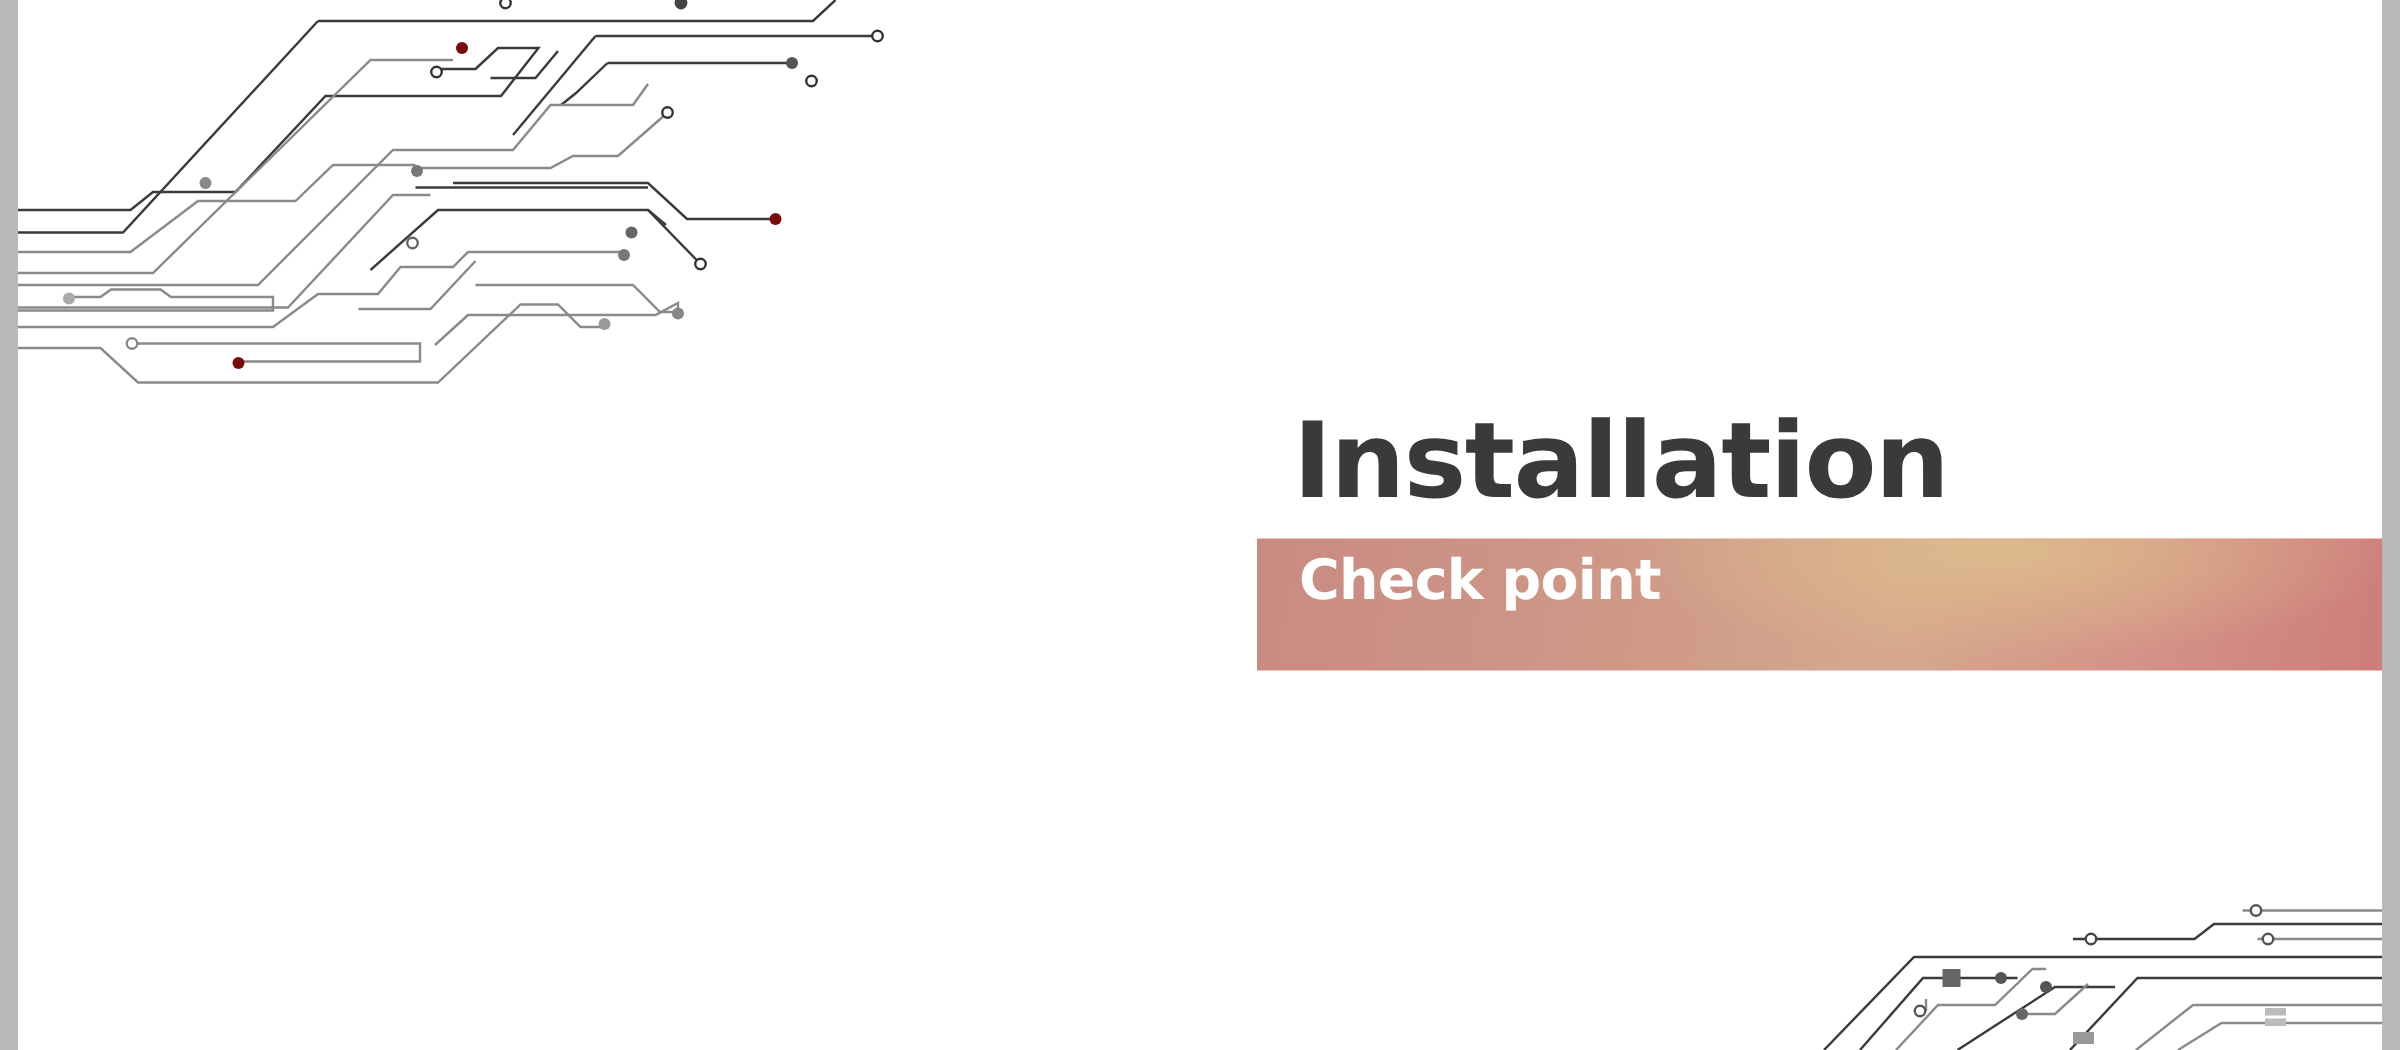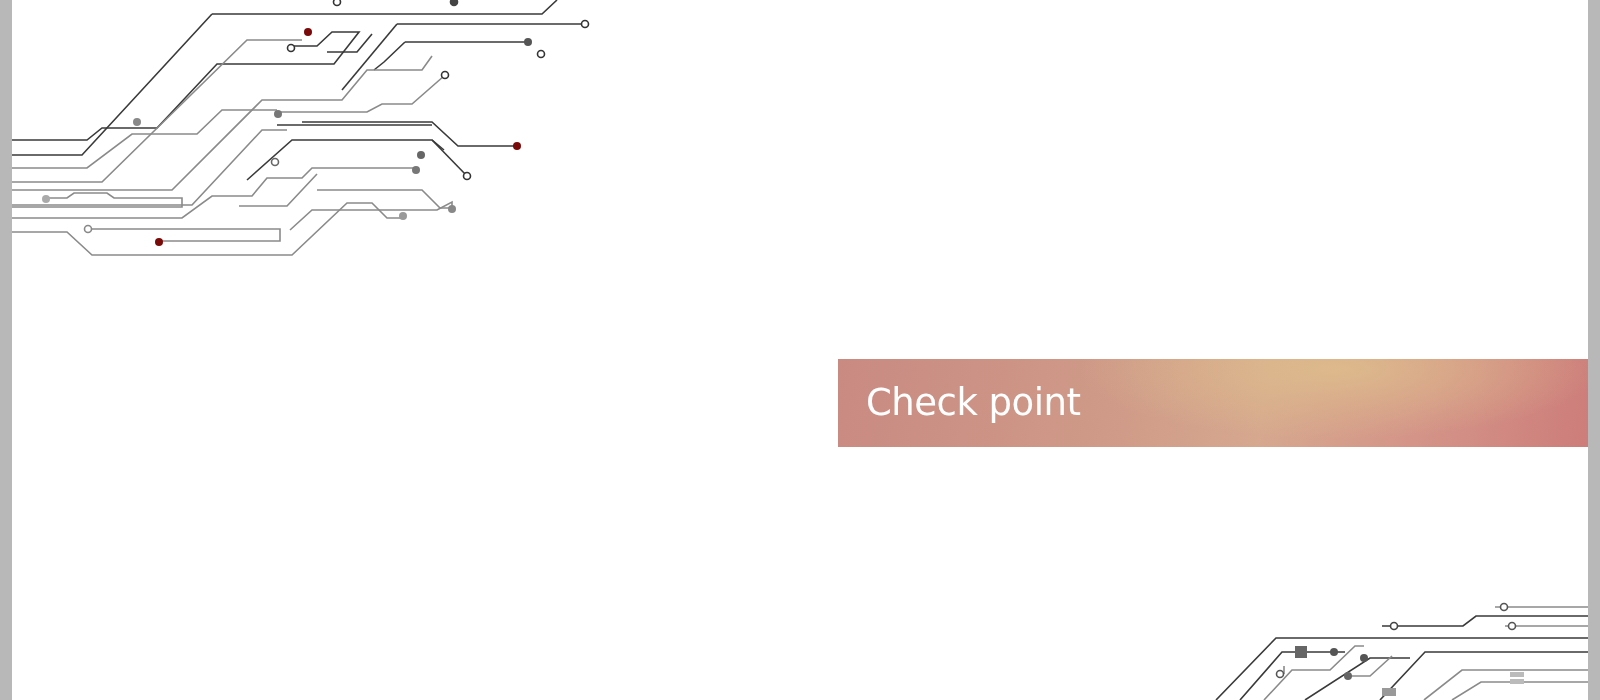--- a/index.html
+++ b/index.html
@@ -22,22 +22,22 @@
     font-family: "DejaVu Sans", sans-serif;
   }
   .banner {
     position: absolute; left: 826px; top: 359px; width: 774px; height: 88px;
     background:
       radial-gradient(ellipse 260px 70px at 500px 10px, rgba(222,190,140,0.85), rgba(222,190,140,0) 100%),
       linear-gradient(100deg, #c98a82 0%, #cf9a88 35%, #d6a88e 55%, #d49488 75%, #cc7a78 100%);
     z-index: 2;
   }
   .banner-text {
-    position: absolute; left: 28px; top: 22px;
-    font-size: 37px; font-weight: normal; color: #ffffff;
+    position: absolute; left: 28px; top: 6px;
+    font-size: 37px; font-weight: bold; color: #ffffff;
     font-family: "DejaVu Sans", sans-serif; letter-spacing: -0.5px;
   }
 </style>
 </head>
 <body>
 
 <div class="slide">
 
   <svg class="circuit circuit-tl" viewBox="0 0 600 270" xmlns="http://www.w3.org/2000/svg" fill="none" stroke-width="1.6">
 
@@ -120,18 +120,19 @@
       <circle cx="100" cy="84" r="3.5" fill="#fff" stroke="#555"></circle>
       <circle cx="214" cy="36" r="3.5" fill="#fff" stroke="#444"></circle>
       <circle cx="324" cy="17" r="3.5" fill="#fff" stroke="#555"></circle>
       <circle cx="332" cy="36" r="3.5" fill="#fff" stroke="#555"></circle>
       <rect x="330" y="82" width="14" height="5" fill="#bbb"></rect>
       <rect x="330" y="89" width="14" height="5" fill="#bbb"></rect>
       <rect x="202" y="98" width="14" height="8" fill="#999"></rect>
     </g>
   </svg>
 
+  <div class="title">Installation</div>
 
   <div class="banner">
     <div class="banner-text">Check point</div>
   </div>
 
 </div>
 
 </body></html>

